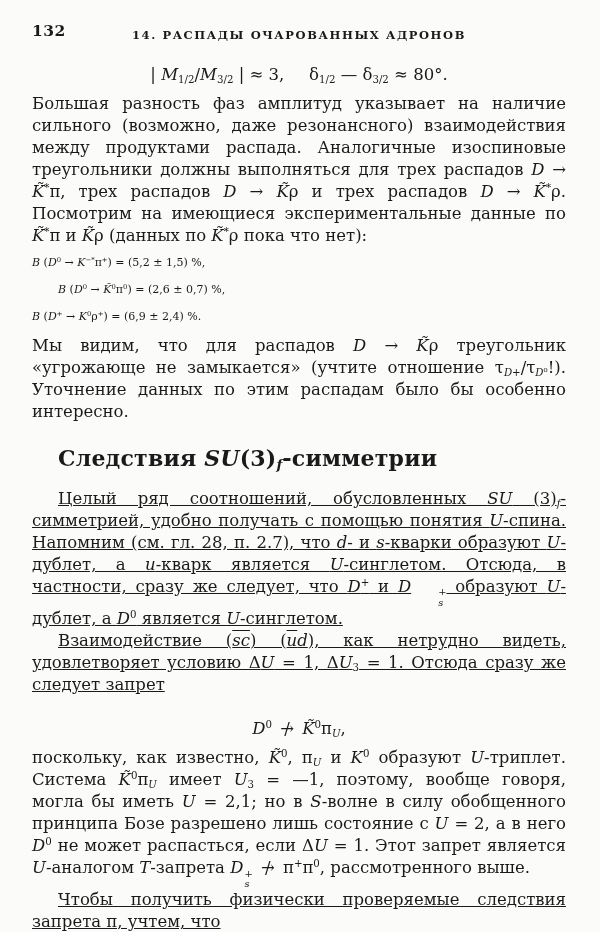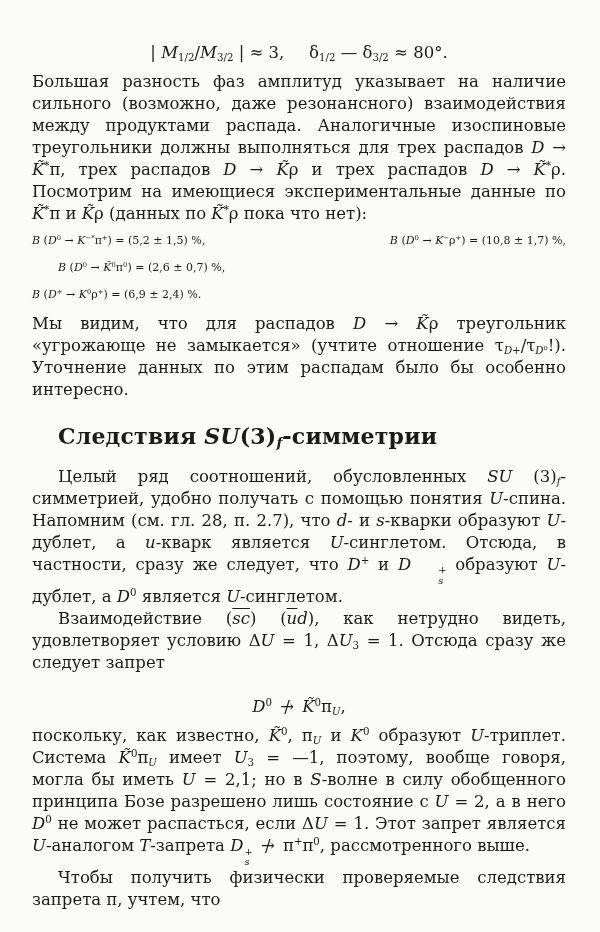--- a/index.html
+++ b/index.html
@@ -7,51 +7,54 @@
     width:600px;height:932px;overflow:hidden;
     background:#fbfbf9;color:#1a1a1a;
     font-family:"DejaVu Serif","Liberation Serif",serif;
     font-size:16.5px;line-height:22px;
   }
   .page{padding:20px 34px 0 32px;}
   .hdr{position:relative;height:22px;margin-bottom:14px;}
   .pnum{position:absolute;left:0;top:0;font-size:15.5px;font-weight:700;letter-spacing:.5px;}
   .rhead{display:block;text-align:center;font-size:11.5px;font-weight:700;letter-spacing:1.6px;padding-top:4px;}
   p.body{margin:0;text-align:justify;hyphens:auto;}
-  p.ind{text-indent:26px;}
+  p.ind{text-indent:26px;text-decoration:underline;}
   p.noind{text-indent:0;}
   .mt{margin-top:8px;}
   i{font-style:italic;}
   sub,sup{font-size:.62em;line-height:0;}
   sup{vertical-align:.55em;}
   sub{vertical-align:-.25em;}
   .ov{text-decoration:overline;}
   .formula{text-align:center;margin:22px 0 7px;white-space:nowrap;}
   .eqs{margin:5px 0 7px;}
   .eqrow{display:flex;justify-content:space-between;margin:5px 0;white-space:nowrap;font-size:11px;}
   .eqrow.ind2{padding-left:26px;padding-right:14px;}
   .shead{margin:24px 0 19px;padding-left:26px;font-size:22px;font-weight:700;letter-spacing:.2px;}
   .na{position:relative;display:inline-block;margin:0 3px;}
   .na .sl{position:absolute;left:50%;top:50%;transform:translate(-50%,-52%);font-style:normal;}
   .st{display:inline-flex;flex-direction:column;align-items:flex-start;font-size:.6em;line-height:1.05;vertical-align:-.35em;margin-left:1px;}
 </style>
 </head>
 <body>
 
 <div class="page">
+  <header class="hdr">
+    <span class="pnum">132</span>
+    <span class="rhead">14. РАСПАДЫ ОЧАРОВАННЫХ АДРОНОВ</span>
+  </header>
 
 
   <div class="formula">| <i>M</i><sub>1/2</sub>/<i>M</i><sub>3/2</sub> | ≈ 3,  δ<sub>1/2</sub> — δ<sub>3/2</sub> ≈ 80°.</div>
 
   <p class="body noind">Большая разность фаз амплитуд указывает на наличие сильного (возможно, даже резонансного) взаимодействия между продуктами распада. Аналогичные изоспиновые треугольники должны выполняться для трех распадов <i>D</i> → <i>K̃</i><sup>*</sup>π, трех распадов <i>D</i> → <i>K̃</i>ρ и трех распадов <i>D</i> → <i>K̃</i><sup>*</sup>ρ. Посмотрим на имеющиеся экспериментальные данные по <i>K̃</i><sup>*</sup>π и <i>K̃</i>ρ (данных по <i>K̃</i><sup>*</sup>ρ пока что нет):</p>
 
   <div class="eqs">
     <div class="eqrow">
       <span><i>B</i> (<i>D</i><sup>0</sup> → <i>K</i><sup>−*</sup>π<sup>+</sup>) = (5,2 ± 1,5) %,</span>
-      <span><i>B</i> (<i>D</i><sup>0</sup> → <i>K</i><sup>−</sup>ρ<sup>+</sup>) = (10,8 ± 1,7) %,</span>
     </div>
     <div class="eqrow ind2">
       <span><i>B</i> (<i>D</i><sup>0</sup> → <i>K̃</i><sup>0</sup>π<sup>0</sup>) = (2,6 ± 0,7) %,</span>
     </div>
     <div class="eqrow">
       <span><i>B</i> (<i>D</i><sup>+</sup> → <i>K</i><sup>0</sup>ρ<sup>+</sup>) = (6,9 ± 2,4) %.</span>
     </div>
   </div>
 
   <p class="body noind">Мы видим, что для распадов <i>D</i> → <i>K̃</i>ρ треугольник «угрожающе не замыкается» (учтите отношение τ<sub><i>D</i>+</sub>/τ<sub><i>D</i>⁰</sub>!). Уточнение данных по этим распадам было бы особенно интересно.</p>

